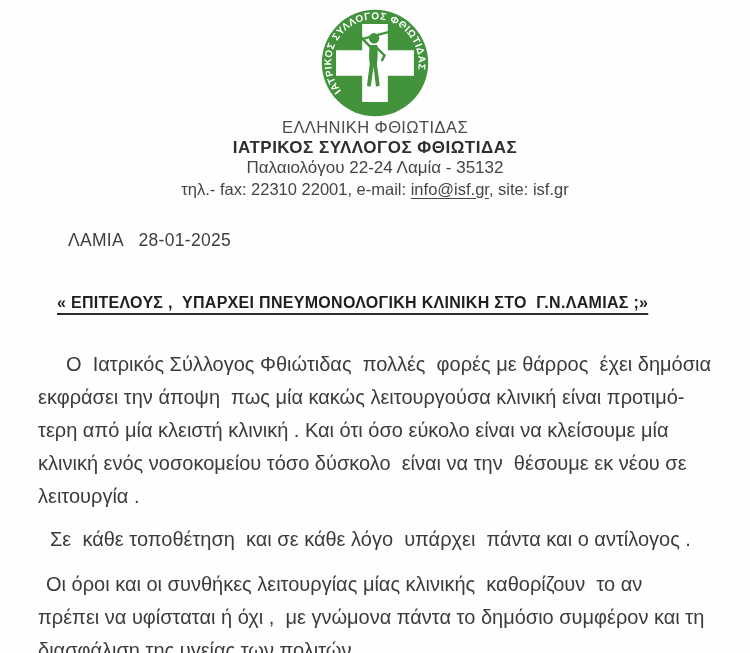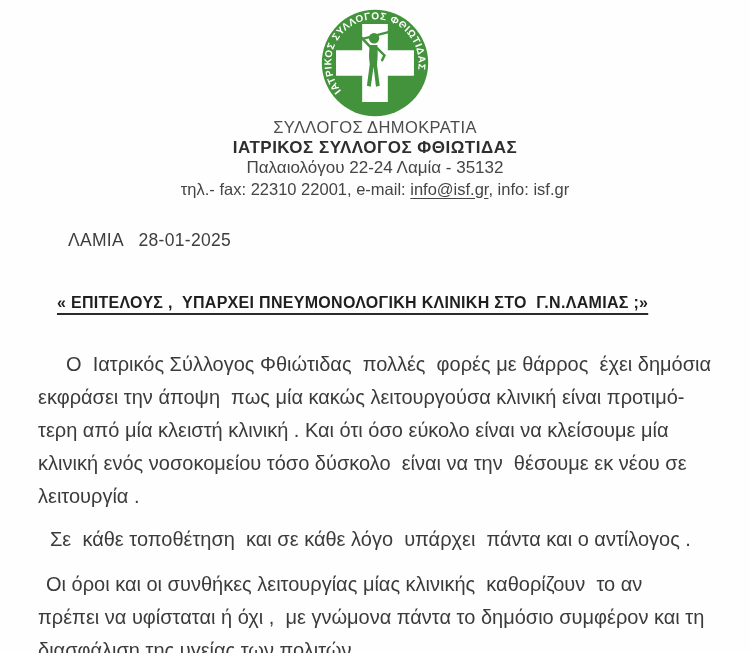--- a/index.html
+++ b/index.html
@@ -102,24 +102,24 @@
     <g stroke="#43923c" fill="#43923c">
       <line x1="34" y1="38" x2="91" y2="23" stroke-width="2.4"></line>
       <circle cx="59" cy="34" r="5.5" stroke="none"></circle>
       <path d="M54.5,41 C53.5,49 53.5,55 54.5,61 L51.5,84 L55.5,85 L58.5,64 L61,85 L65,84 L62,61 C63,55 63,49 62.5,41 Z" stroke="none"></path>
       <path d="M56,44 L46,33.5" stroke-width="2.6" fill="none" stroke-linecap="round"></path>
       <path d="M62.5,44.5 L70,52 L67.5,57" stroke-width="2.6" fill="none" stroke-linecap="round"></path>
     </g>
   </svg>
 
   <div class="letterhead">
-    <div class="lh-line lh-republic">ΣΥΛΛΟΓΟΣ ΔΗΜΟΚΡΑΤΙΑ</div>
+    <div class="lh-line lh-republic">ΕΛΛΗΝΙΚΗ ΦΘΙΩΤΙΔΑΣ</div>
     <div class="lh-line lh-assoc">ΙΑΤΡΙΚΟΣ ΣΥΛΛΟΓΟΣ ΦΘΙΩΤΙΔΑΣ</div>
     <div class="lh-line lh-address">Παλαιολόγου 22-24 Λαμία - 35132</div>
-    <div class="lh-line lh-contact"><span>τηλ.- fax: 22310 22001, e-mail: </span><span class="email">info@isf.gr</span><span>, info: isf.gr</span></div>
+    <div class="lh-line lh-contact"><span>τηλ.- fax: 22310 22001, e-mail: </span><span class="email">info@isf.gr</span><span>, site: isf.gr</span></div>
   </div>
 
   <div class="date-line">ΛΑΜΙΑ   28-01-2025</div>
 
   <div class="doc-title">
     <span class="underlined">« ΕΠΙΤΕΛΟΥΣ ,  ΥΠΑΡΧΕΙ ΠΝΕΥΜΟΝΟΛΟΓΙΚΗ ΚΛΙΝΙΚΗ ΣΤΟ  Γ.Ν.ΛΑΜΙΑΣ ;»</span>
   </div>
 
   <div class="body-text">
     <p class="p1">Ο  Ιατρικός Σύλλογος Φθιώτιδας  πολλές  φορές με θάρρος  έχει δημόσια

